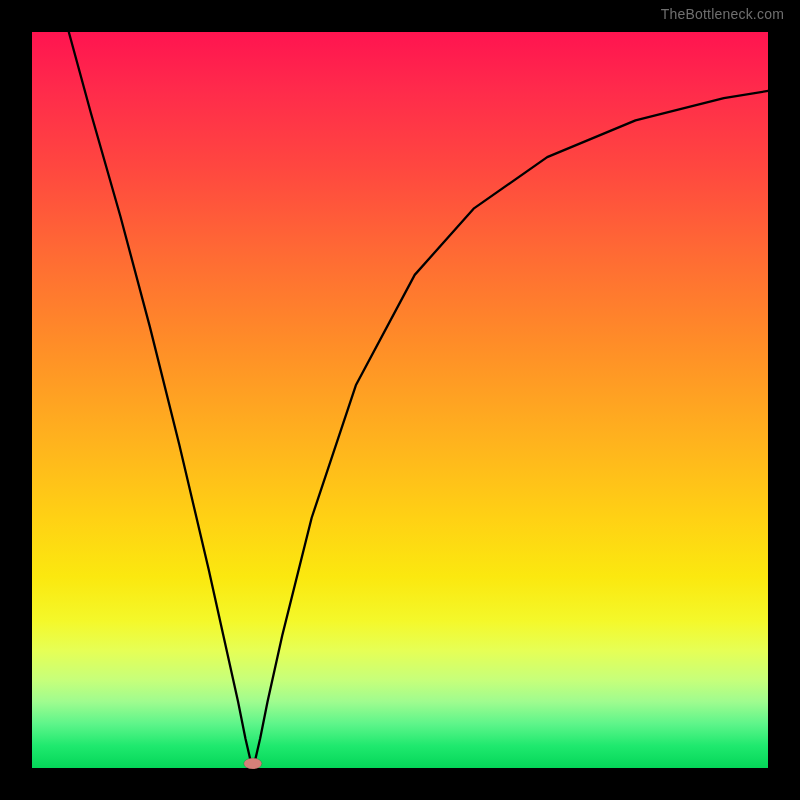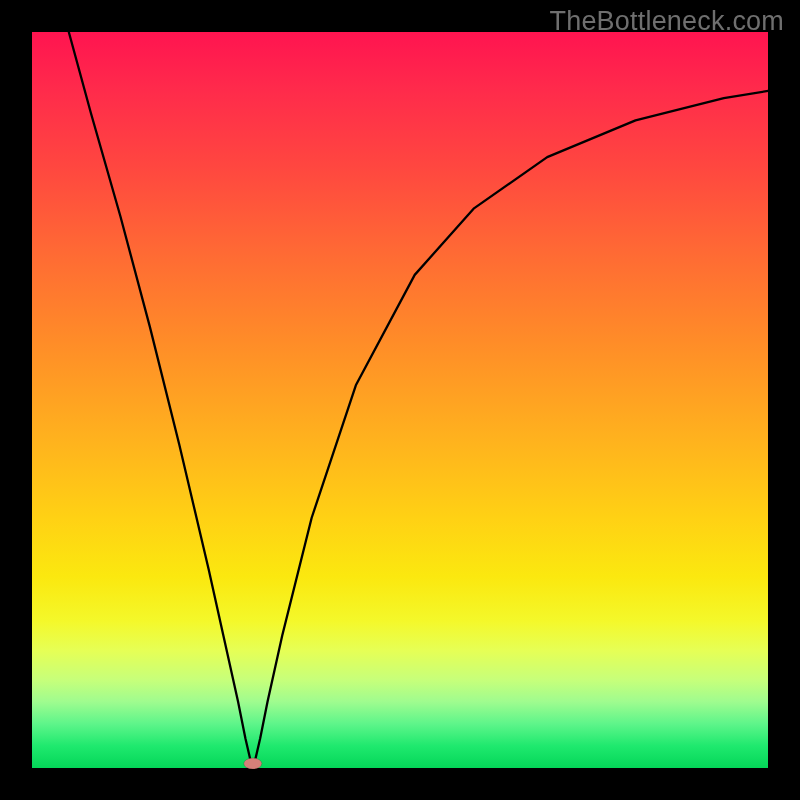--- a/index.html
+++ b/index.html
@@ -60,21 +60,21 @@
   .marker {
     fill: #d48079;
     stroke: rgba(0,0,0,0.25);
     stroke-width: 0.6;
   }
   .watermark {
     position: absolute;
     top: 6px;
     right: 16px;
     color: #6f6f6f;
-    font-size: 27px;
+    font-size: 14px;
     font-weight: 500;
     letter-spacing: 0.2px;
     z-index: 5;
   }
 </style>
 </head>
 <body>
 
 <div class="frame">
 

